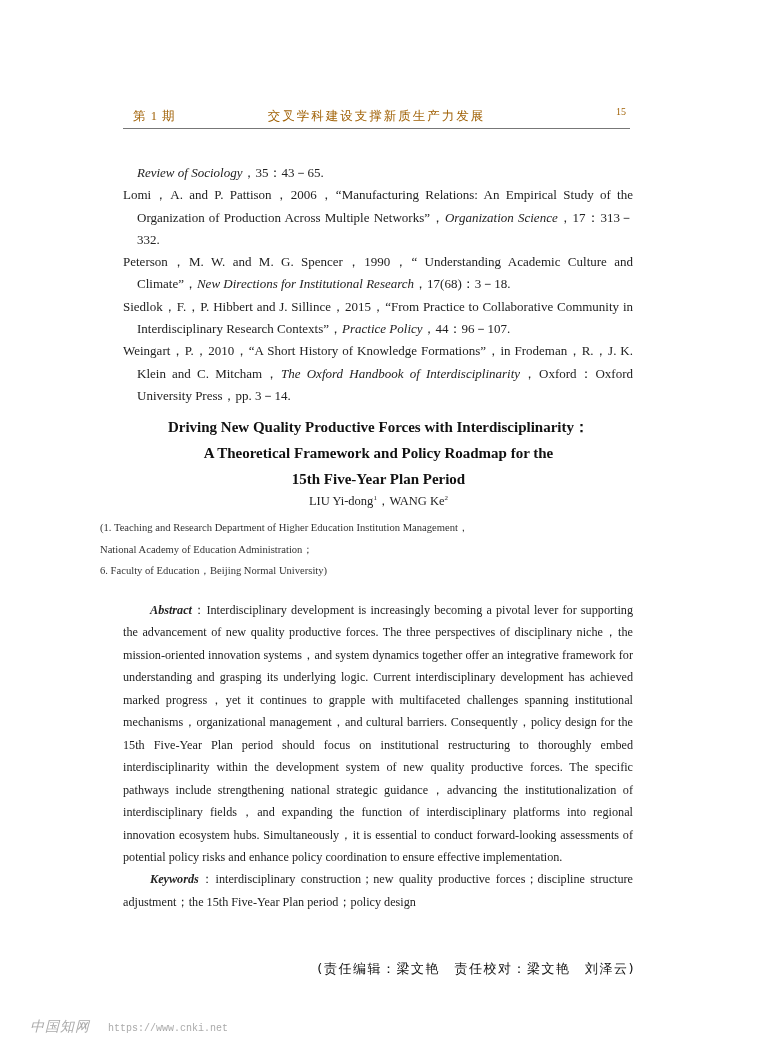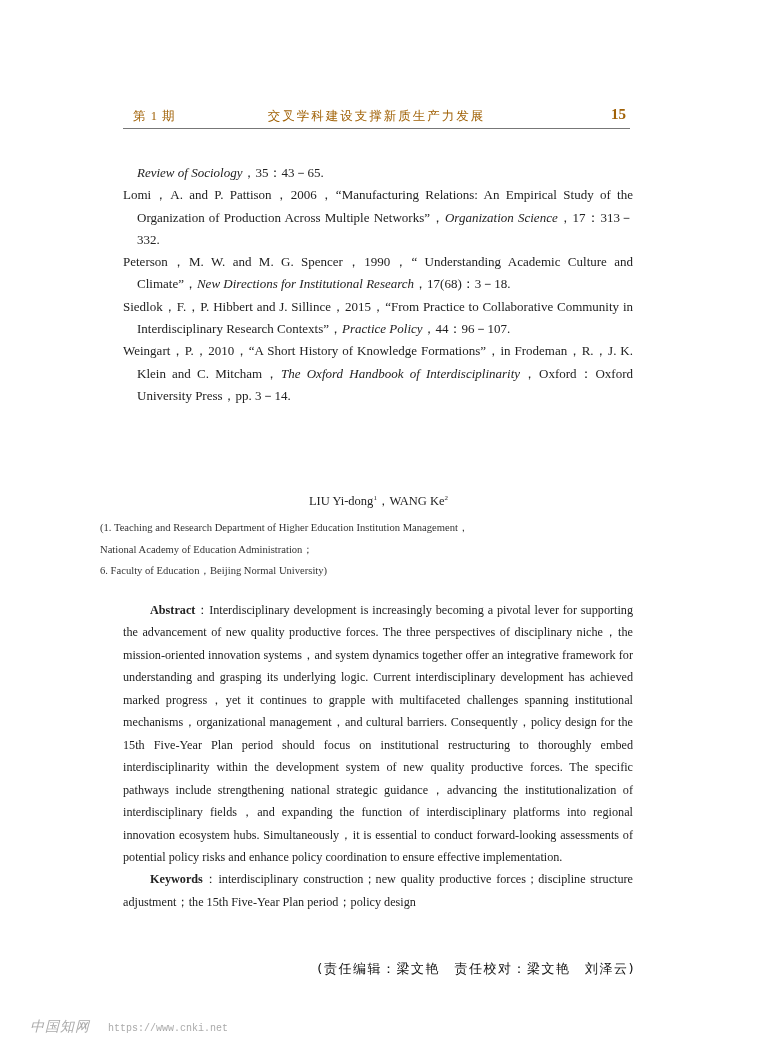--- a/index.html
+++ b/index.html
@@ -4,38 +4,38 @@
 <style>
   html, body { margin: 0; padding: 0; background: #ffffff; }
   body { width: 757px; height: 1061px; position: relative; overflow: hidden;
          font-family: "Liberation Serif", "DejaVu Serif", serif; color: #222; }
   .page { position: absolute; left: 0; top: 0; width: 757px; height: 1061px; }
 
   .running-header { position: absolute; left: 123px; top: 104px; width: 507px; height: 24px;
                     border-bottom: 1px solid #777; font-size: 12.5px; color: #a16207; }
   .rh-left { position: absolute; left: 10px; top: 4px; letter-spacing: 1px; }
   .rh-center { position: absolute; left: 0; right: 0; top: 4px; text-align: center; letter-spacing: 2px; }
-  .rh-right { position: absolute; right: 4px; top: 2px; font-size: 15px; font-weight: bold; }
+  .rh-right { position: absolute; right: 4px; top: 2px; font-size: 10px; }
 
   .refs { position: absolute; left: 123px; top: 162px; width: 510px; font-size: 13px; line-height: 22.3px; }
   .ref { padding-left: 14px; text-indent: -14px; text-align: justify; text-align-last: left; }
   .ref.cont { text-indent: 0; }
   .ref i { font-style: italic; }
 
   .title { position: absolute; left: 100px; width: 557px; top: 414px; text-align: center;
            font-weight: bold; font-size: 15px; line-height: 26px; color: #111; }
   .authors { position: absolute; left: 100px; width: 557px; top: 493px; text-align: center; font-size: 12.5px; }
   .authors sup { font-size: 7px; }
   .affil { position: absolute; left: 100px; width: 557px; top: 517px; 
            font-size: 10.6px; line-height: 21.5px; color: #333; }
 
   .abstract { position: absolute; left: 123px; top: 599px; width: 510px; font-size: 12.2px; line-height: 22.45px;
               text-align: justify; }
   .abstract p { margin: 0; text-indent: 27px; }
-  .abstract b { font-weight: bold; }
+  .abstract b { font-weight: bold; font-style: italic; }
 
   .editor { position: absolute; left: 290px; top: 960px; width: 345px; text-align: right;
             font-family: "DejaVu Sans", sans-serif; font-weight: normal; font-size: 13px; letter-spacing: 1.5px; color: #111; }
 
   .watermark { position: absolute; left: 30px; top: 1018px; font-size: 14px; color: #aaa; }
   .wm-cn { font-family: "DejaVu Sans", sans-serif; letter-spacing: 1px; font-style: italic; }
   .wm-url { font-family: "Liberation Mono", "DejaVu Sans Mono", monospace; margin-left: 18px; font-size: 10px; }
 </style>
 </head>
 <body>
@@ -49,20 +49,25 @@
   </div>
 
   <div class="refs" id="refs">
       <div class="ref cont"><i>Review of Sociology</i><span>，35：43－65.</span></div>
       <div class="ref"><span>Lomi，A. and P. Pattison，2006，“Manufacturing Relations: An Empirical Study of the Organization of Production Across Multiple Networks”，</span><i>Organization Science</i><span>，17：313－332.</span></div>
       <div class="ref"><span>Peterson，M. W. and  M. G. Spencer，1990，“ Understanding Academic Culture and Climate”，</span><i>New Directions for Institutional Research</i><span>，17(68)：3－18.</span></div>
       <div class="ref"><span>Siedlok，F.，P. Hibbert and J. Sillince，2015，“From Practice to Collaborative Community in Interdisciplinary Research Contexts”，</span><i>Practice Policy</i><span>，44：96－107.</span></div>
       <div class="ref"><span>Weingart，P.，2010，“A Short History of Knowledge Formations”，in Frodeman，R.，J. K. Klein and C. Mitcham，</span><i>The Oxford Handbook of Interdisciplinarity</i><span>，Oxford：Oxford University Press，pp. 3－14.</span></div>
     </div>
 
+  <div class="title">
+    <div>Driving New Quality Productive Forces with Interdisciplinarity：</div>
+    <div>A Theoretical Framework and Policy Roadmap for the</div>
+    <div>15th Five-Year Plan Period</div>
+  </div>
 
   <div class="authors">
     <span>LIU Yi-dong</span><sup>1</sup><span>，</span><span>WANG Ke</span><sup>2</sup>
   </div>
 
   <div class="affil">
     <div>(1. Teaching and Research Department of Higher Education Institution Management，</div>
     <div>National Academy of Education Administration；</div>
     <div>6. Faculty of Education，Beijing Normal University)</div>
   </div>

